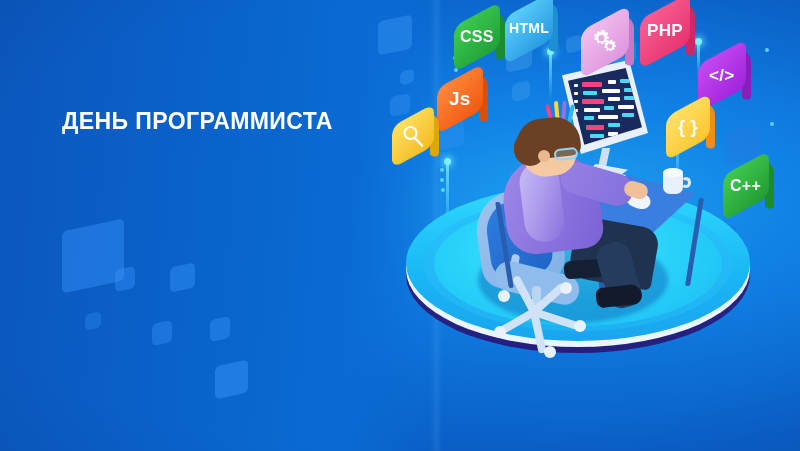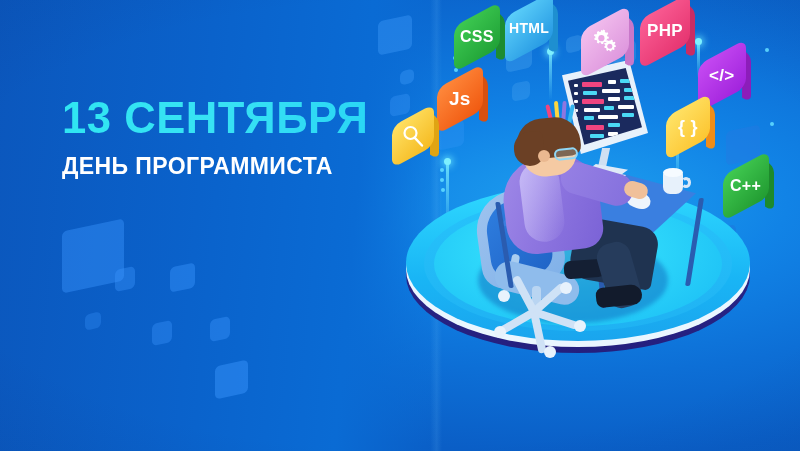--- a/index.html
+++ b/index.html
@@ -180,24 +180,20 @@
   <div class="minidot" style="left:440px;top:168px;"></div>
   <div class="minidot" style="left:440px;top:178px;"></div>
   <div class="minidot" style="left:441px;top:188px;"></div>
   <div class="minidot" style="left:453px;top:56px;"></div>
   <div class="minidot" style="left:454px;top:68px;"></div>
   <div class="minidot" style="left:765px;top:48px;"></div>
   <div class="minidot" style="left:770px;top:122px;"></div>
   <div class="minidot" style="left:690px;top:122px;"></div>
 
   <div class="headline">
-    <div style="position:relative;">
-      <div class="h1-shadow">13 СЕНТЯБРЯ</div>
-      <div class="h1">13 СЕНТЯБРЯ</div>
-    </div>
     <div class="h2">ДЕНЬ ПРОГРАММИСТА</div>
   </div>
 
   <div class="platform">
     <div class="pf pf-glow"></div>
     <div class="pf pf-navy"></div>
     <div class="pf pf-white"></div>
     <div class="pf pf-cyan-out"></div>
     <div class="pf pf-cyan-in"></div>
     <div class="pf pf-top"></div>

